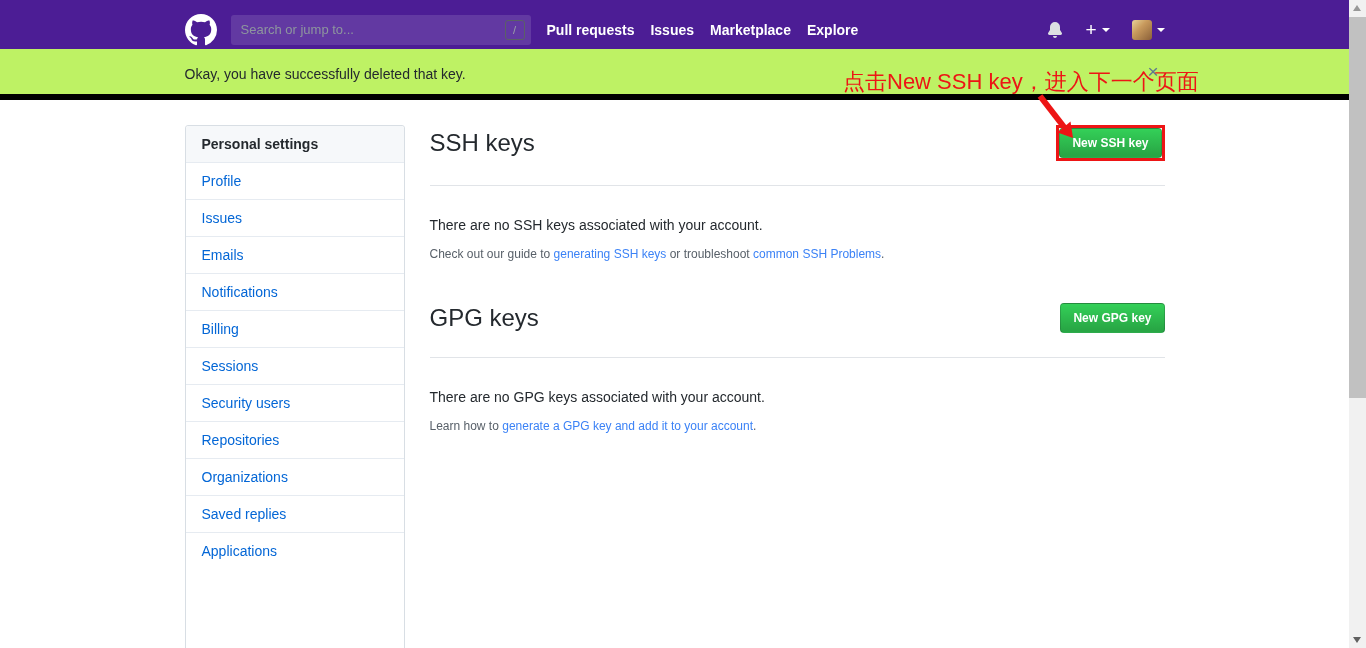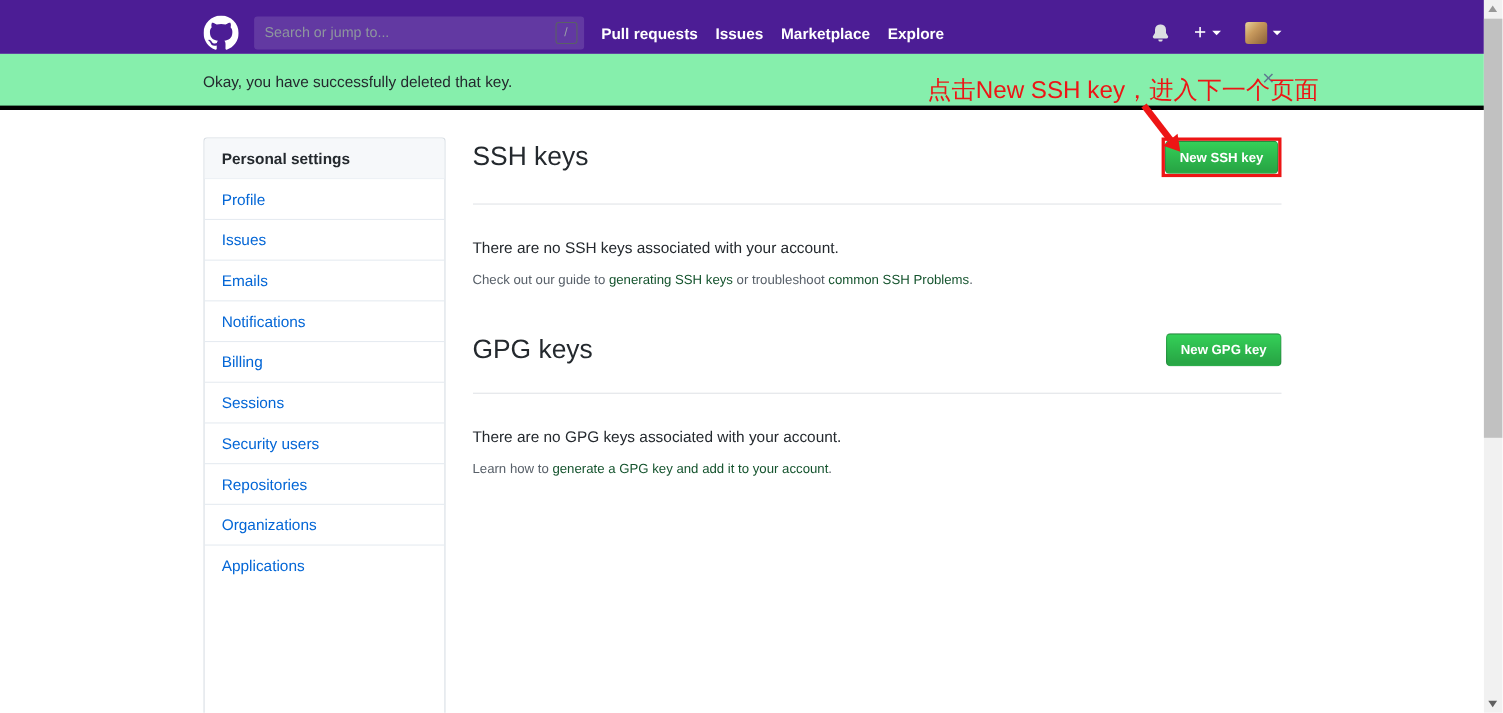--- a/index.html
+++ b/index.html
@@ -21,21 +21,21 @@
   .header-spacer { flex:1; }
   .header-right { display:flex; align-items:center; }
   .bell-btn { margin-right:22px; cursor:pointer; display:flex; align-items:center; }
   .plus-btn { display:flex; align-items:center; color:#fff; cursor:pointer; margin-right:22px; }
   .plus-glyph { font-size:19px; font-weight:400; line-height:1; }
   .caret { width:0; height:0; border-left:4px solid transparent; border-right:4px solid transparent; border-top:4px solid #fff; margin-left:5px; }
   .avatar-btn { display:flex; align-items:center; cursor:pointer; }
   .avatar { width:20px; height:20px; border-radius:3px; background:linear-gradient(135deg,#e8d49a 0%,#c89a5d 40%,#8a5f38 100%); }
 
   
-  .flash { background:#86efac; border-bottom:4px solid #000000; height:51px; position:relative; }
+  .flash { background:#bef264; border-bottom:6px solid #000000; height:51px; position:relative; }
   .flash-inner { width:980px; margin:0 auto; position:relative; height:51px; }
   .flash-msg { color:#24292e; font-size:14px; line-height:51px; }
   .flash-close { position:absolute; right:6px; top:13px; color:#5f7890; font-size:19px; line-height:1; cursor:pointer; font-weight:400; }
 
   
   .annotation-text { position:absolute; left:843px; top:67px; font-size:22px; color:#ed1515; z-index:20; white-space:nowrap; }
   .annotation-arrow { position:absolute; left:1015px; top:90px; z-index:20; }
   .highlight-box { border:3px solid #ed1515; display:inline-block; }
 
   
@@ -45,21 +45,21 @@
   .sidebar a { display:block; padding:10px 16px; font-size:14px; color:#0366d6; text-decoration:none; border-bottom:1px solid #e6ebf1; cursor:pointer; }
   .sidebar a:last-child { border-bottom:none; }
   .sidebar a.selected { color:#24292e; font-weight:700; border-left:3px solid #d15704; padding-left:13px; }
 
   .main-col { flex:1; margin-left:25px; }
   .section-head { display:flex; justify-content:space-between; align-items:center; border-bottom:1px solid #e1e4e8; padding-bottom:24px; }
   .section-head h2 { font-size:24px; font-weight:400; color:#24292e; }
   .btn-green { background:linear-gradient(-180deg,#34d058 0%,#28a745 90%); border:1px solid rgba(27,31,35,0.2); border-radius:4px; color:#fff; font-size:12px; font-weight:700; padding:7px 12px; cursor:pointer; font-family:inherit; white-space:nowrap; }
   .empty-text { font-size:14px; color:#24292e; margin-top:31px; }
   .note { font-size:12px; color:#586069; margin-top:14px; }
-  .note a { color:#14532d; text-decoration:none; cursor:pointer;margin-top:46px; }
+  .note a { color:#3b82f6; text-decoration:none; cursor:pointer;margin-top:46px; }
   .gpg-section { margin-top:42px; }
 
   
   .scrollbar { position:absolute; right:0; top:0; width:17px; height:648px; background:#f1f1f1; z-index:30; }
   .sb-up { position:absolute; top:5px; left:4px; width:0; height:0; border-left:4px solid transparent; border-right:4px solid transparent; border-bottom:6px solid #989898; cursor:pointer; }
   .sb-thumb { position:absolute; top:17px; left:0; width:17px; height:381px; background:#c1c1c1; cursor:pointer; }
   .sb-down { position:absolute; bottom:5px; left:4px; width:0; height:0; border-left:4px solid transparent; border-right:4px solid transparent; border-top:6px solid #606060; cursor:pointer; }
 </style>
 </head>
 <body>
@@ -119,20 +119,21 @@
       <div class="sidebar-title">Personal settings</div>
       <a>Profile</a>
       <a>Issues</a>
       <a>Emails</a>
       <a>Notifications</a>
       <a>Billing</a>
       <a>Sessions</a>
       <a>Security users</a>
       <a>Repositories</a>
       <a>Organizations</a>
+      <a>Saved replies</a>
       <a>Applications</a>
     </div>
 
     <div class="main-col">
 
       <div class="section-head">
         <h2>SSH keys</h2>
         <span class="highlight-box">
           <button class="btn-green">New SSH key</button>
         </span>

